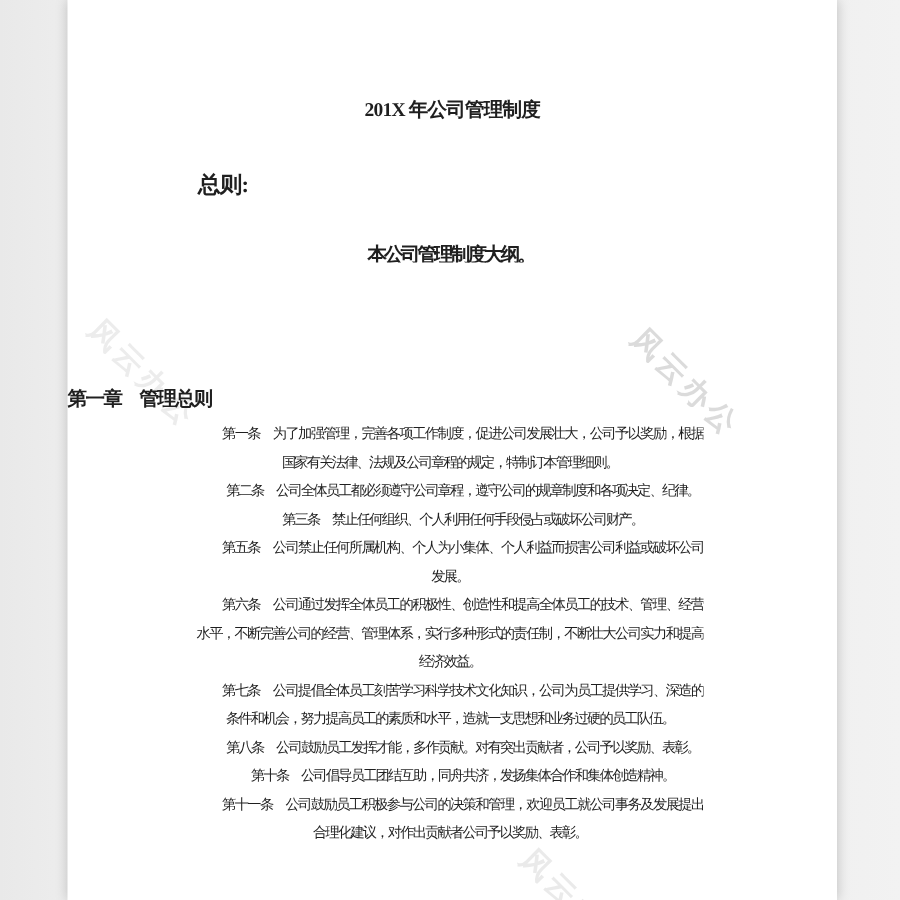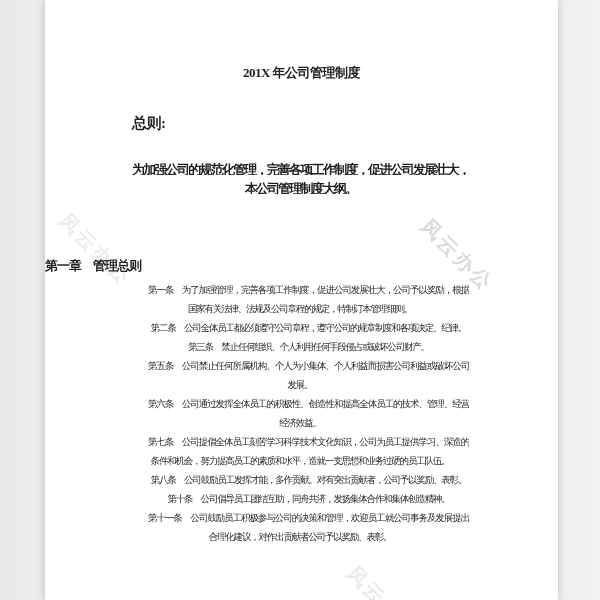--- a/index.html
+++ b/index.html
@@ -52,34 +52,34 @@
 
   <div class="watermark wm-1">风云办公</div>
   <div class="watermark wm-2">风云办公</div>
   <div class="watermark wm-3">风云办公</div>
 
   <div class="doc-title">201X 年公司管理制度</div>
 
   <div class="section-label">总则:</div>
 
   <div class="intro">
-      <div class="line fill">为加强公司的规范化管理，完善各项工作制度，促进公司发展壮大，</div>
       <div class="line">本公司管理制度大纲。</div>
     </div>
 
   <div class="chapter-heading">第一章　管理总则</div>
 
   <div class="body-text">
       <div class="line indent fill">第一条　为了加强管理，完善各项工作制度，促进公司发展壮大，公司予以奖励，根据</div>
       <div class="line">国家有关法律、法规及公司章程的规定，特制订本管理细则。</div>
       <div class="line indent">第二条　公司全体员工都必须遵守公司章程，遵守公司的规章制度和各项决定、纪律。</div>
       <div class="line indent">第三条　禁止任何组织、个人利用任何手段侵占或破坏公司财产。</div>
       <div class="line indent fill">第五条　公司禁止任何所属机构、个人为小集体、个人利益而损害公司利益或破坏公司</div>
       <div class="line">发展。</div>
       <div class="line indent fill">第六条　公司通过发挥全体员工的积极性、创造性和提高全体员工的技术、管理、经营</div>
+      <div class="line fill">水平，不断完善公司的经营、管理体系，实行多种形式的责任制，不断壮大公司实力和提高</div>
       <div class="line">经济效益。</div>
       <div class="line indent fill">第七条　公司提倡全体员工刻苦学习科学技术文化知识，公司为员工提供学习、深造的</div>
       <div class="line">条件和机会，努力提高员工的素质和水平，造就一支思想和业务过硬的员工队伍。</div>
       <div class="line indent">第八条　公司鼓励员工发挥才能，多作贡献。对有突出贡献者，公司予以奖励、表彰。</div>
       <div class="line indent">第十条　公司倡导员工团结互助，同舟共济，发扬集体合作和集体创造精神。</div>
       <div class="line indent fill">第十一条　公司鼓励员工积极参与公司的决策和管理，欢迎员工就公司事务及发展提出</div>
       <div class="line">合理化建议，对作出贡献者公司予以奖励、表彰。</div>
     </div>
 
 </div>

